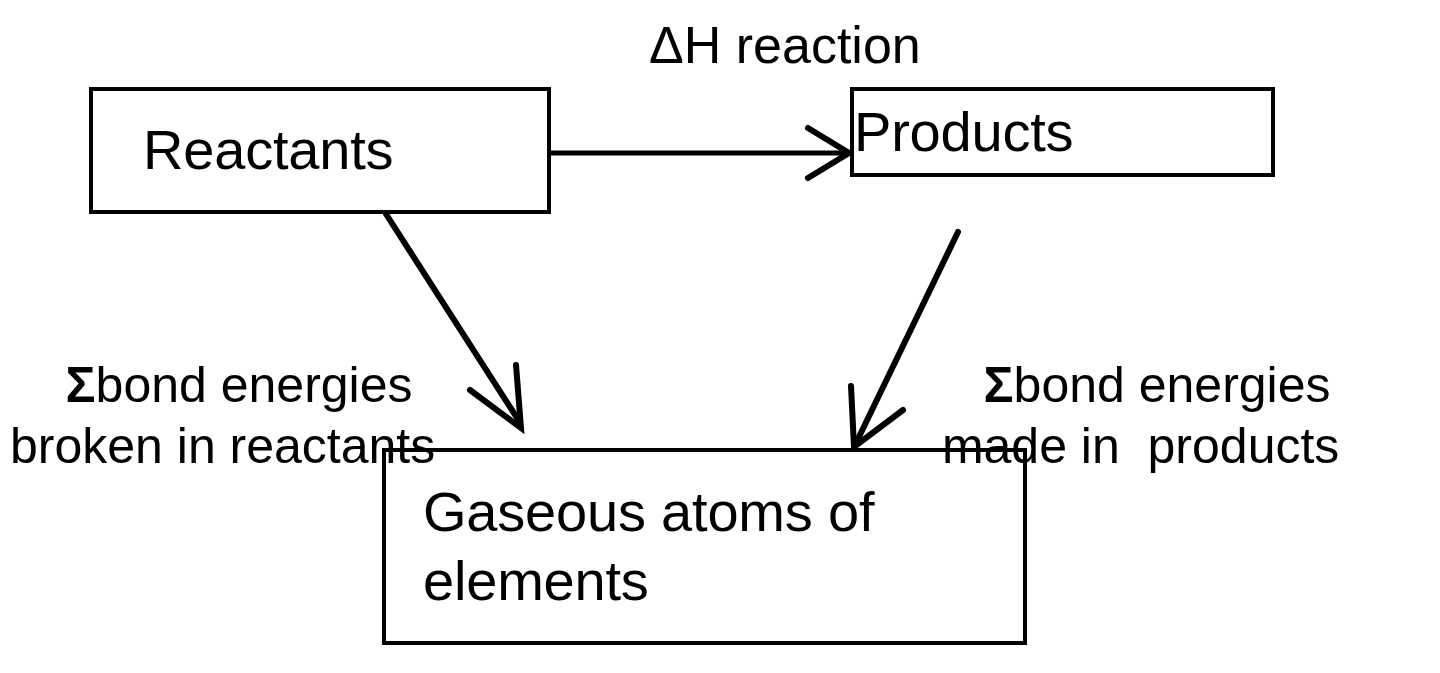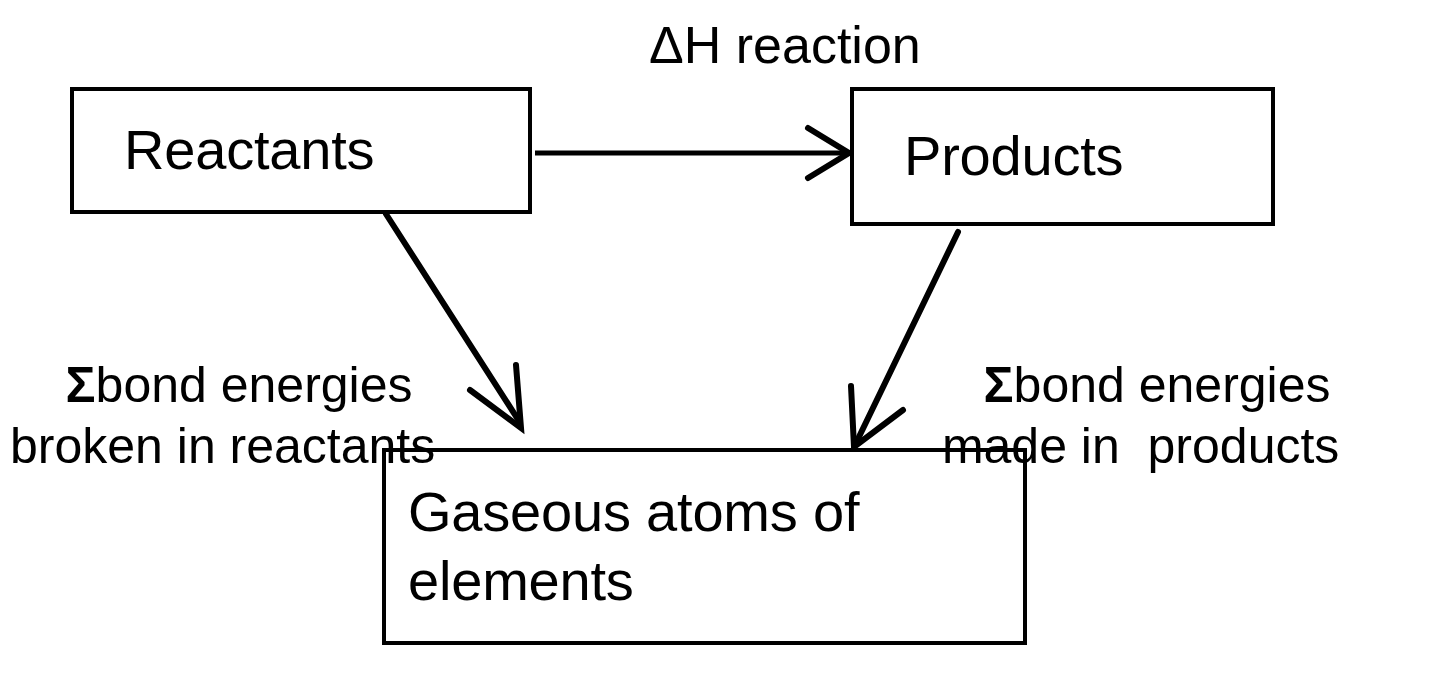--- a/index.html
+++ b/index.html
@@ -35,42 +35,41 @@
     align-items: center;
     z-index: 2;
   }
   .node-label {
     font-size: 56px;
     line-height: 1.22;
     letter-spacing: -0.2px;
     white-space: pre-line;
   }
   #box-reactants {
-    left: 70px;
+    left: 89px;
     top: 87px;
     width: 462px;
     height: 127px;
     justify-content: flex-start;
     padding-left: 50px;
   }
   #box-products {
     left: 850px;
     top: 87px;
     width: 425px;
-    height: 139px;
+    height: 90px;
     justify-content: flex-start;
-    padding-left: 50px;
   }
   #box-gaseous {
     left: 382px;
     top: 448px;
     width: 645px;
     height: 197px;
     justify-content: flex-start;
-    padding-left: 22px;
+    padding-left: 37px;
   }
   .free-text {
     position: absolute;
     font-size: 50px;
     line-height: 1.22;
     white-space: pre;
     z-index: 3;
   }
   #title-delta-h {
     left: 613px;

